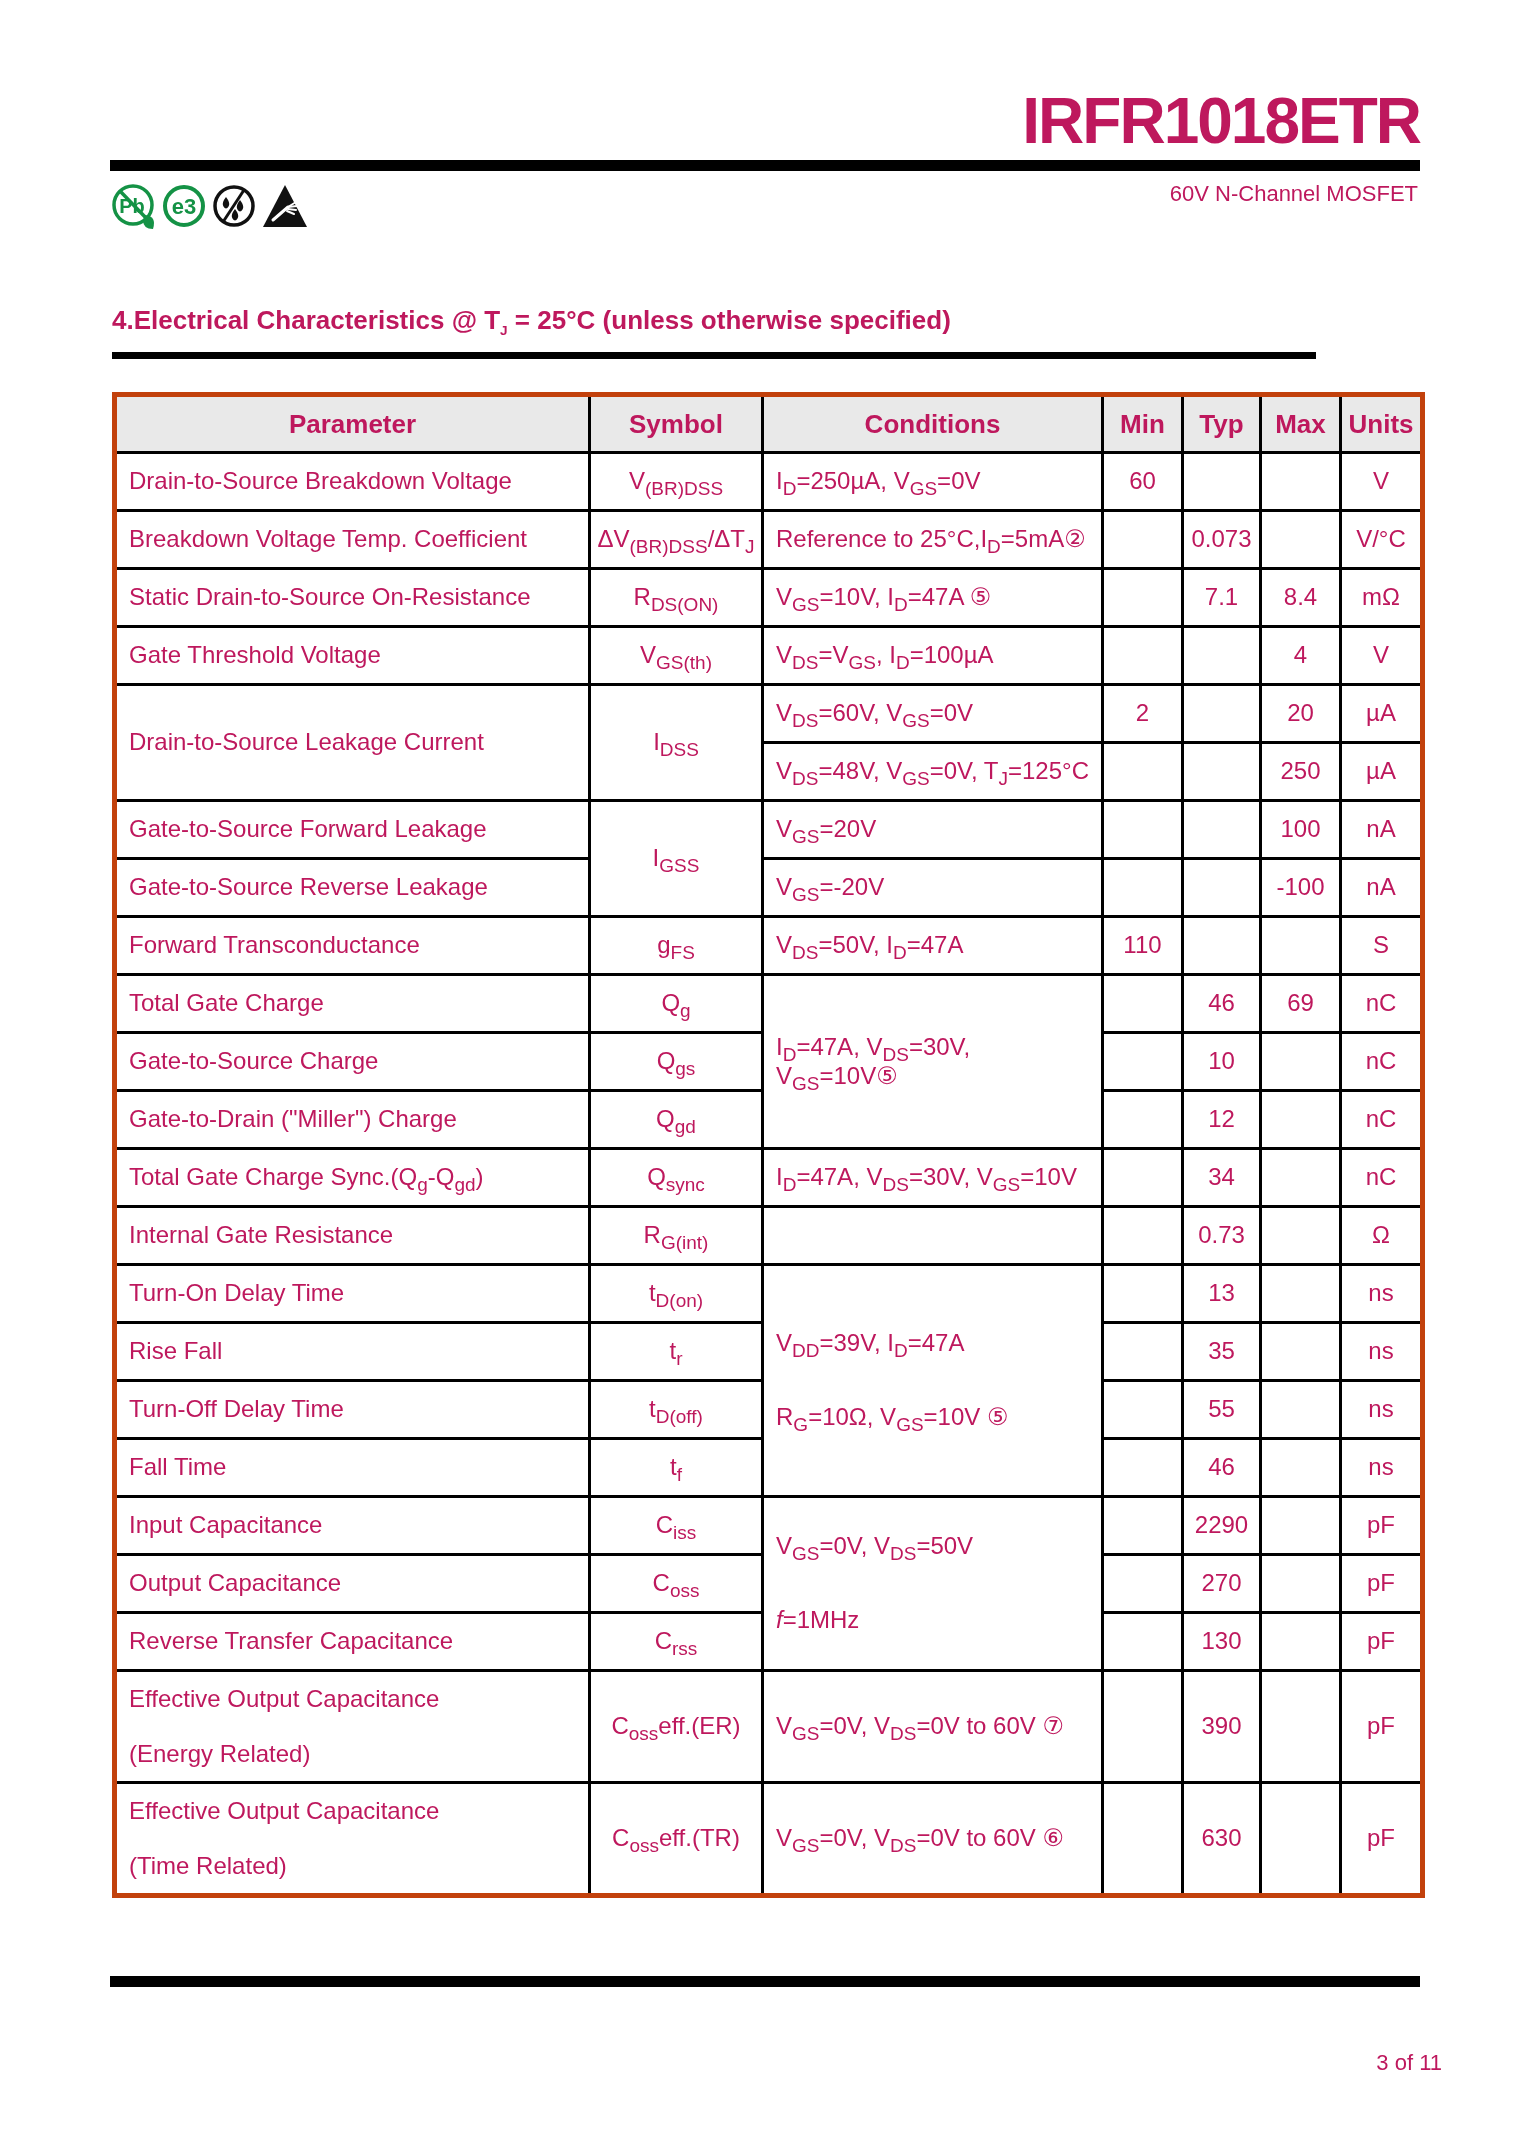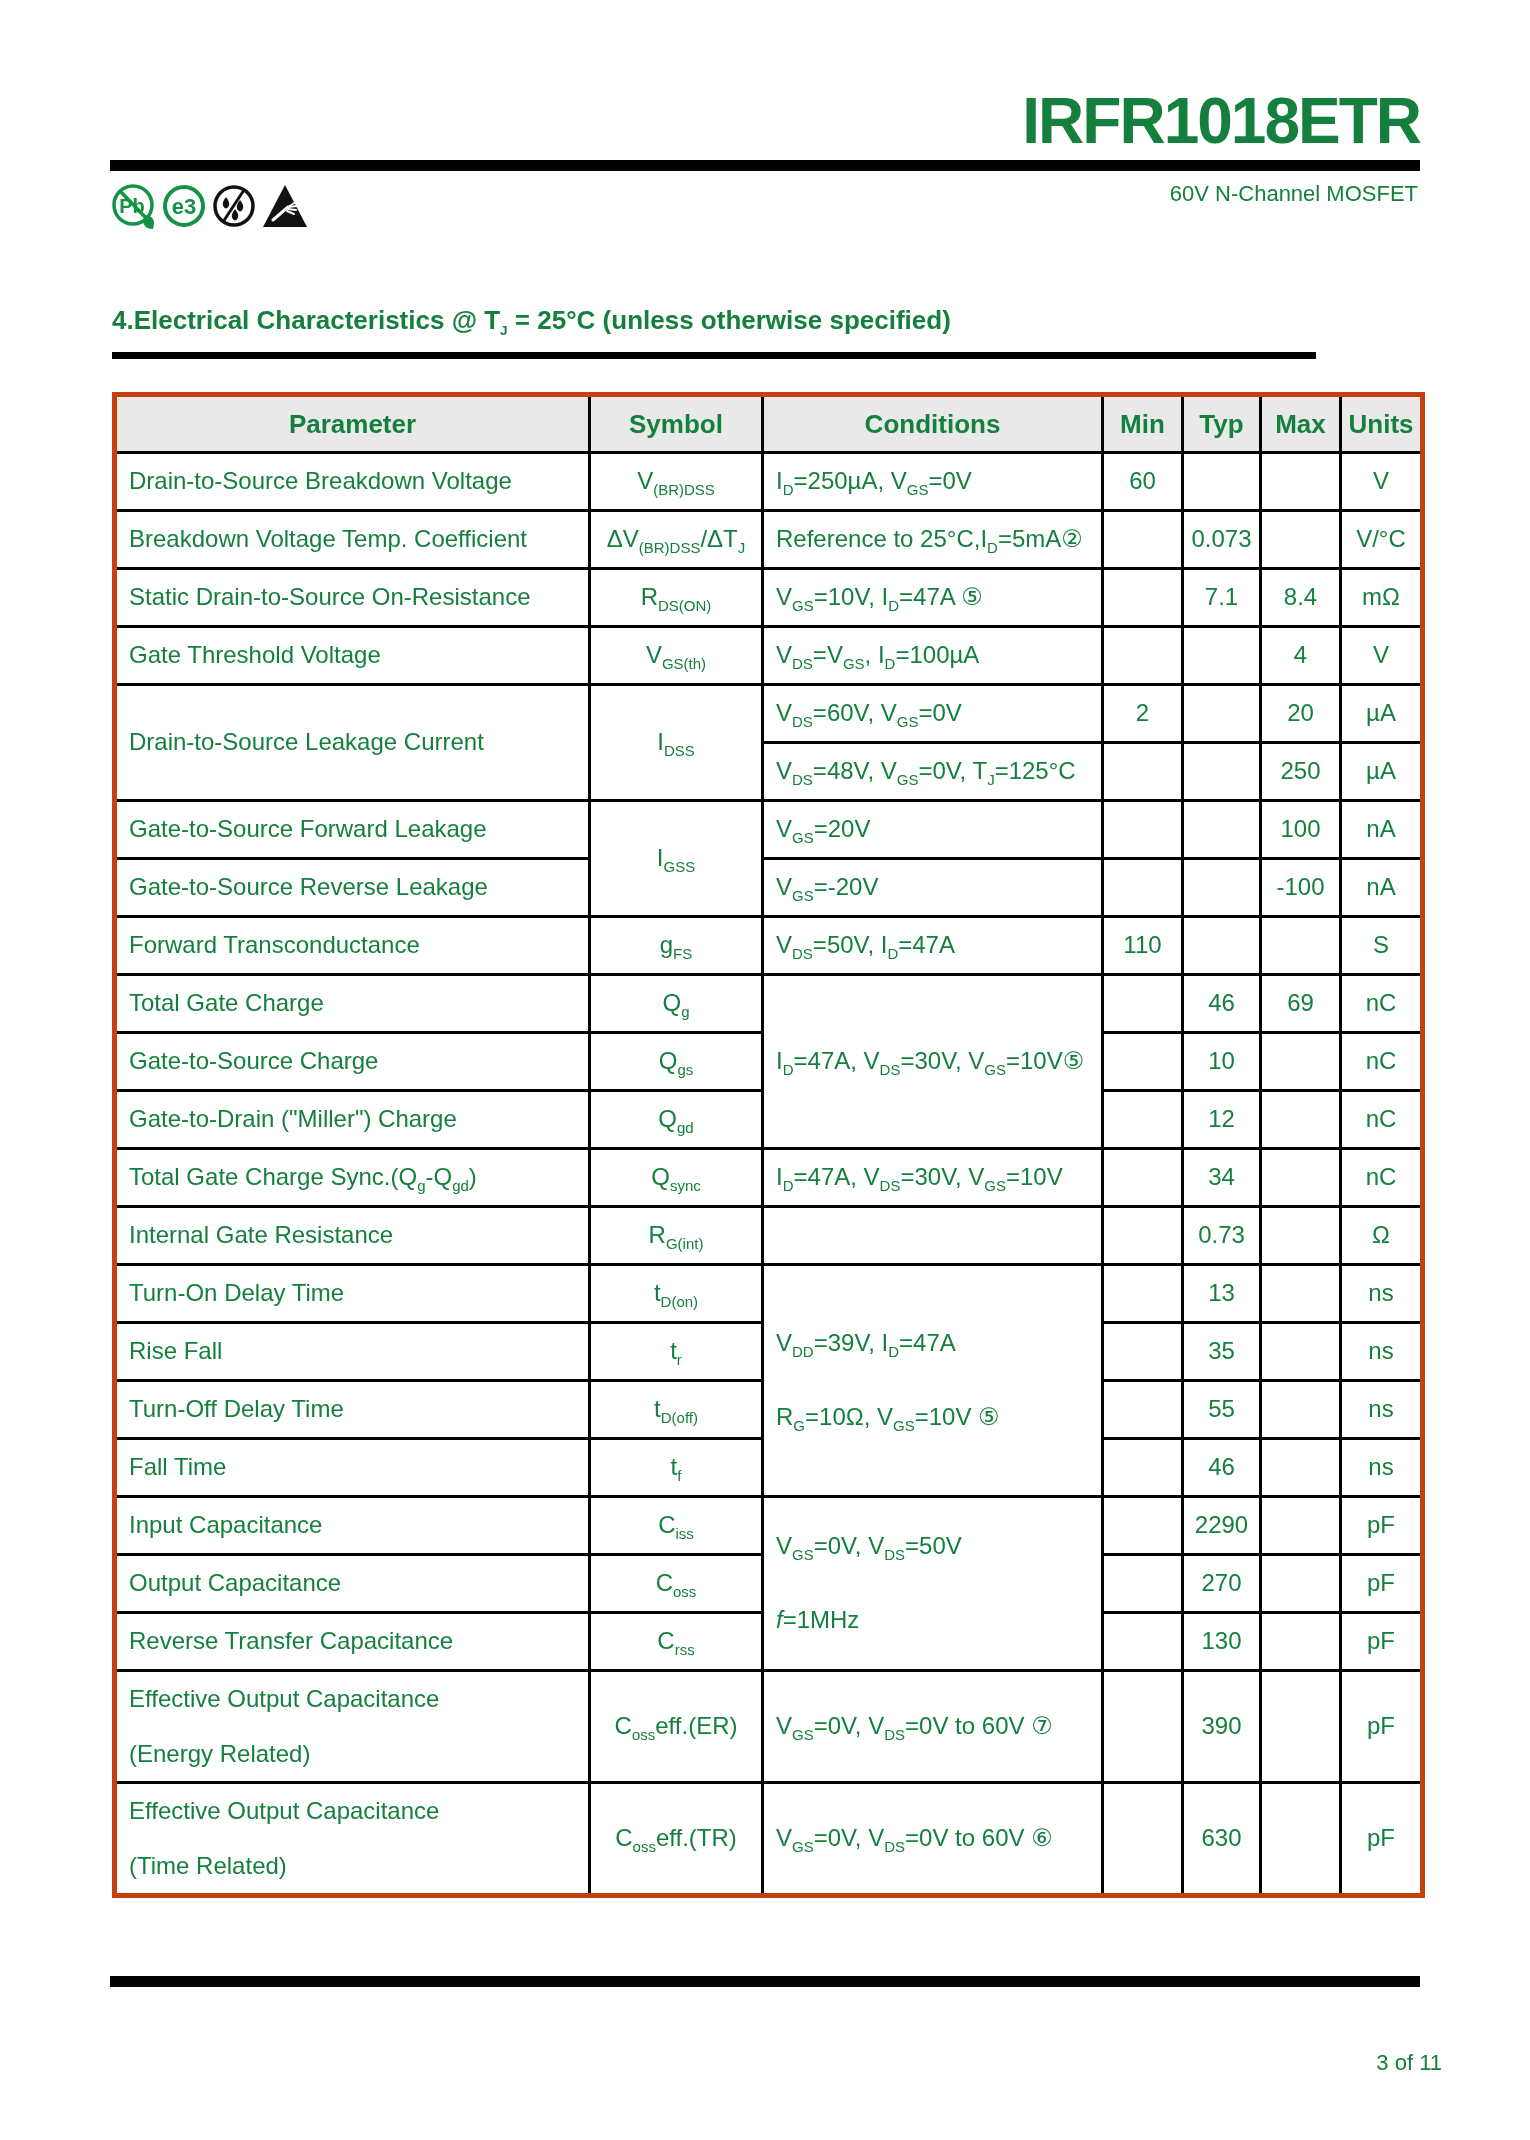--- a/index.html
+++ b/index.html
@@ -1,21 +1,21 @@
 <!DOCTYPE html>
 <html><head>
 <meta charset="utf-8">
 <style>
   html,body{margin:0;padding:0;background:#fff;}
   .page{
     position:relative;
     width:1530px;height:2140px;
     background:#ffffff;
     font-family:"Liberation Sans","DejaVu Sans",sans-serif;
-    color:#15803d;
+    color:#be185d;
     overflow:hidden;
   }
   .doc-title{
     position:absolute;top:84px;right:110px;
     font-size:64px;font-weight:bold;letter-spacing:-2px;
     white-space:nowrap;
   }
   .top-rule{
     position:absolute;left:110px;top:160px;width:1310px;height:11px;background:#000;
   }
@@ -52,21 +52,21 @@
   }
   table.spec tr.normal>td{height:53px;}
   table.spec tr.tall>td{height:107px;}
   table.spec td{
     font-size:24px;vertical-align:middle;text-align:center;
     line-height:1.2;background:#fff;
   }
   table.spec td.param{text-align:left;padding:0 6px 0 12px;}
   table.spec td.cond{text-align:left;padding:0 6px 0 12px;}
   table.spec td.symbol{padding:0 4px;}
-  table.spec sub{font-size:15px;line-height:0;}
+  table.spec sub{font-size:19px;line-height:0;}
   td .line{display:block;}
   td.cond .line + .line{margin-top:45px;}
   td.param .line + .line{margin-top:26px;}
   .footer-rule{
     position:absolute;left:110px;top:1976px;width:1310px;height:11px;background:#000;
   }
   .page-number{
     position:absolute;right:88px;top:2050px;font-size:22px;
   }
 </style>

